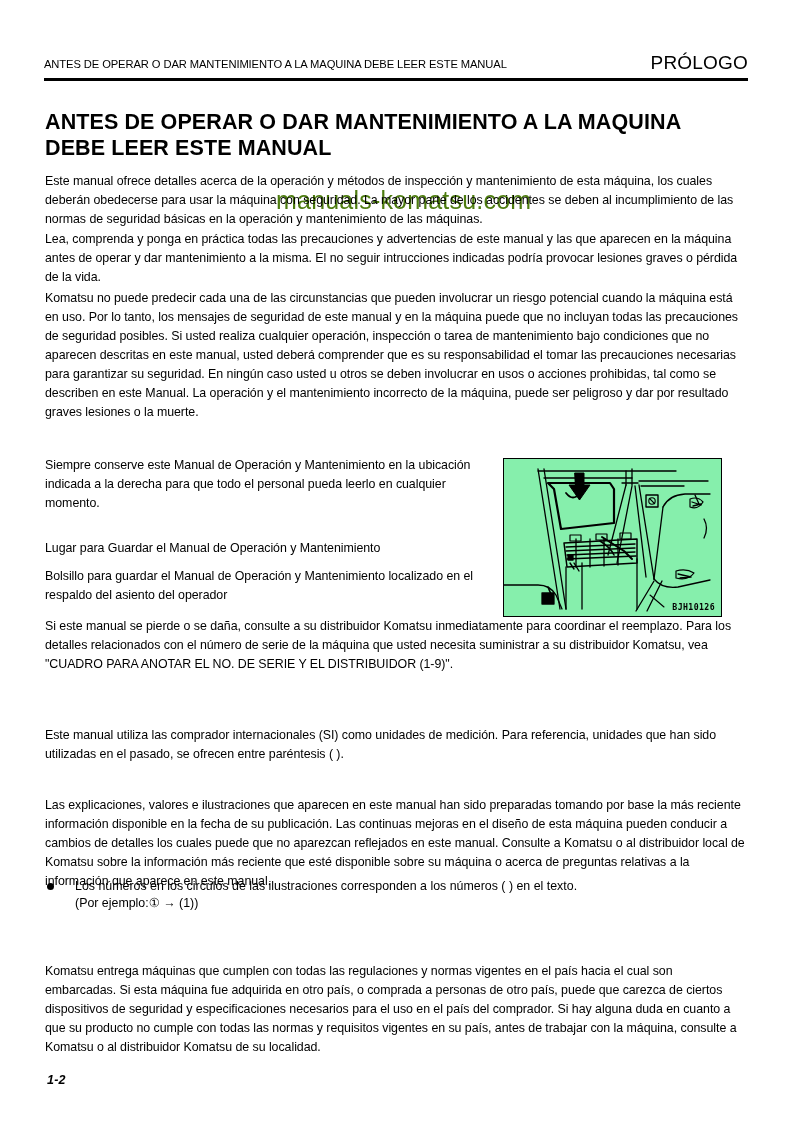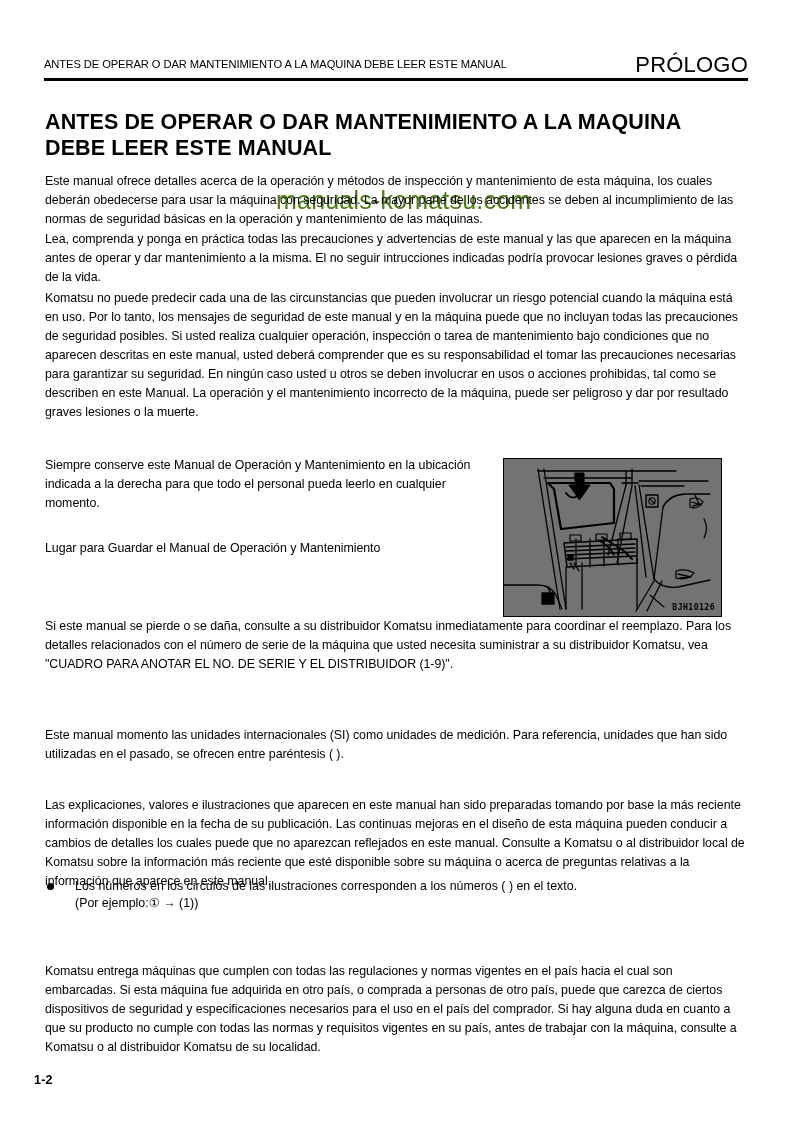--- a/index.html
+++ b/index.html
@@ -37,21 +37,21 @@
     top: 6px;
     font-size: 11.2px;
     letter-spacing: -0.1px;
     white-space: nowrap;
     font-family: "Liberation Sans", sans-serif;
   }
   .header-right {
     position: absolute;
     right: 0;
     top: 0px;
-    font-size: 22px;
+    font-size: 19px;
     letter-spacing: 0.2px;
     white-space: nowrap;
   }
   .header-rule {
     position: absolute;
     left: 0;
     top: 26px;
     width: 704px;
     height: 2.5px;
     background: #000;
@@ -121,21 +121,21 @@
 
   
   .figure-box {
     position: absolute;
     left: 503px;
     top: 458px;
     width: 219px;
     height: 159px;
     border: 1.6px solid #000;
     box-sizing: border-box;
-    background: #737373;
+    background: #86efac;
     overflow: hidden;
   }
   .figure-box svg { display: block; }
   .figure-code {
     position: absolute;
     right: 6px;
     bottom: 4px;
     font-size: 8.2px;
     font-family: "DejaVu Sans Mono", monospace;
     font-weight: bold;
@@ -150,25 +150,26 @@
     font-size: 25px;
     color: #4d7c0f;
     letter-spacing: 0.2px;
     white-space: nowrap;
     font-family: "Liberation Sans", sans-serif;
   }
 
   
   .footer-page {
     position: absolute;
-    left: 34px;
+    left: 47px;
     top: 1073px;
     font-size: 12.5px;
     font-weight: bold;
     letter-spacing: 0.2px;
+    font-style: italic;
   }
 </style>
 </head>
 <body>
 
 <div class="page">
 
   <div class="header">
     <div class="header-left">ANTES DE OPERAR O DAR MANTENIMIENTO A LA MAQUINA DEBE LEER ESTE MANUAL</div>
     <div class="header-right">PRÓLOGO</div>
@@ -177,22 +178,23 @@
 
   <h1 class="doc-title">ANTES DE OPERAR O DAR MANTENIMIENTO A LA MAQUINA DEBE LEER ESTE MANUAL</h1>
 
   <div class="watermark">manuals-komatsu.com</div>
 
   <p id="p1" class="para col-full">Este manual ofrece detalles acerca de la operación y métodos de inspección y mantenimiento de esta máquina, los cuales deberán obedecerse para usar la máquina con seguridad. La mayor parte de los accidentes se deben al incumplimiento de las normas de seguridad básicas en la operación y mantenimiento de las máquinas.</p>
   <p id="p2" class="para col-full">Lea, comprenda y ponga en práctica todas las precauciones y advertencias de este manual y las que aparecen en la máquina antes de operar y dar mantenimiento a la misma. El no seguir intrucciones indicadas podría provocar lesiones graves o pérdida de la vida.</p>
   <p id="p3" class="para col-full">Komatsu no puede predecir cada una de las circunstancias que pueden involucrar un riesgo potencial cuando la máquina está en uso. Por lo tanto, los mensajes de seguridad de este manual y en la máquina puede que no incluyan todas las precauciones de seguridad posibles. Si usted realiza cualquier operación, inspección o tarea de mantenimiento bajo condiciones que no aparecen descritas en este manual, usted deberá comprender que es su responsabilidad el tomar las precauciones necesarias para garantizar su seguridad. En ningún caso usted u otros se deben involucrar en usos o acciones prohibidas, tal como se describen en este Manual. La operación y el mantenimiento incorrecto de la máquina, puede ser peligroso y dar por resultado graves lesiones o la muerte.</p>
   <p id="p6" class="para col-left">Lugar para Guardar el Manual de Operación y Mantenimiento</p>
   <p id="p5" class="para col-left">Siempre conserve este Manual de Operación y Mantenimiento en la ubicación indicada a la derecha para que todo el personal pueda leerlo en cualquier momento.</p>
+  <p id="p7" class="para col-left">Bolsillo para guardar el Manual de Operación y Mantenimiento localizado en el respaldo del asiento del operador</p>
   <p id="p8" class="para col-full">Si este manual se pierde o se daña, consulte a su distribuidor Komatsu inmediatamente para coordinar el reemplazo. Para los detalles relacionados con el número de serie de la máquina que usted necesita suministrar a su distribuidor Komatsu, vea "CUADRO PARA ANOTAR EL NO. DE SERIE Y EL DISTRIBUIDOR (1-9)".</p>
-  <p id="p9" class="para col-full">Este manual momento las unidades internacionales (SI) como unidades de medición. Para referencia, unidades que han sido utilizadas en el pasado, se ofrecen entre paréntesis ( ).</p>
+  <p id="p9" class="para col-full">Este manual utiliza las comprador internacionales (SI) como unidades de medición. Para referencia, unidades que han sido utilizadas en el pasado, se ofrecen entre paréntesis ( ).</p>
   <p id="p10" class="para col-full">Las explicaciones, valores e ilustraciones que aparecen en este manual han sido preparadas tomando por base la más reciente información disponible en la fecha de su publicación. Las continuas mejoras en el diseño de esta máquina pueden conducir a cambios de detalles los cuales puede que no aparezcan reflejados en este manual. Consulte a Komatsu o al distribuidor local de Komatsu sobre la información más reciente que esté disponible sobre su máquina o acerca de preguntas relativas a la información que aparece en este manual.</p>
 
   <div class="bullet-block">
     <div class="bullet-row">
       <span class="bullet-dot"></span>
       <span>Los números en los circulos de las ilustraciones corresponden a los números ( ) en el texto.</span>
     </div>
     <div class="bullet-sub">(Por ejemplo:① → (1))</div>
   </div>
 

